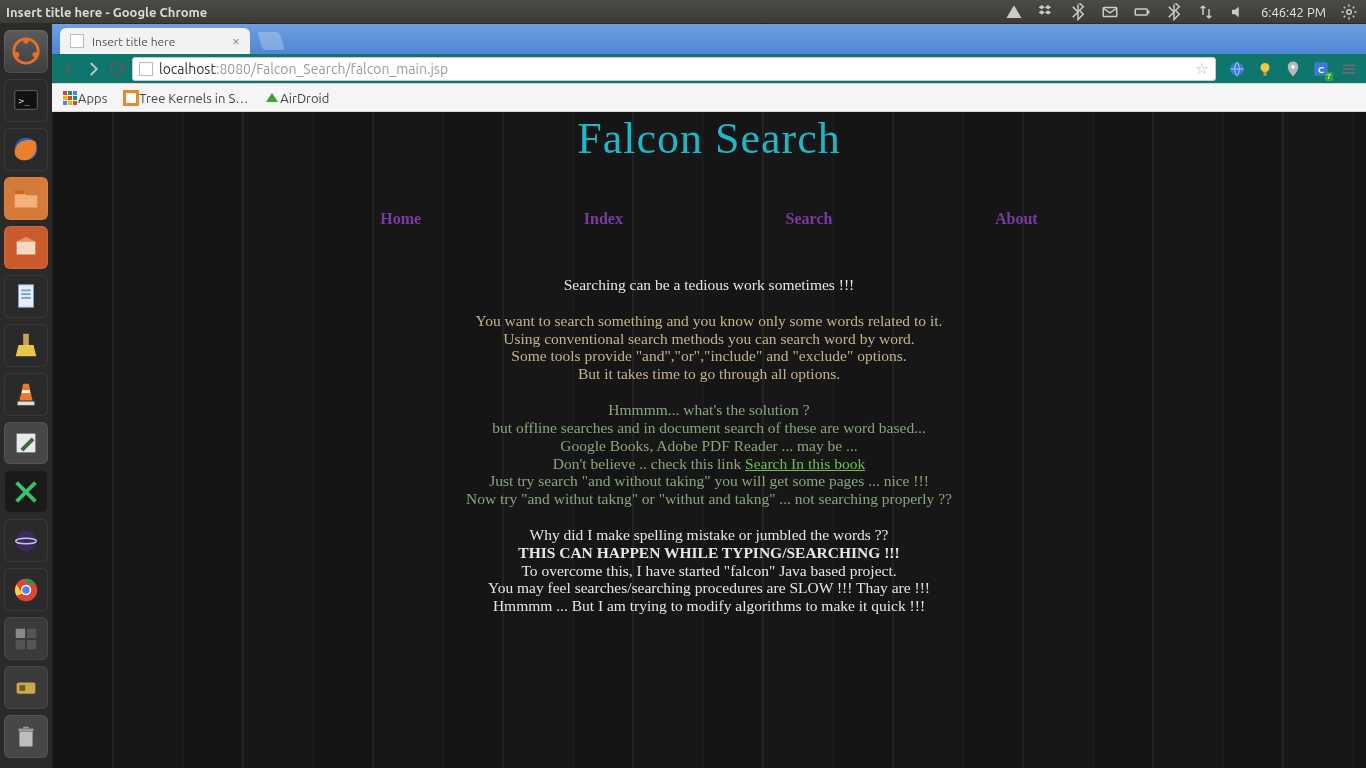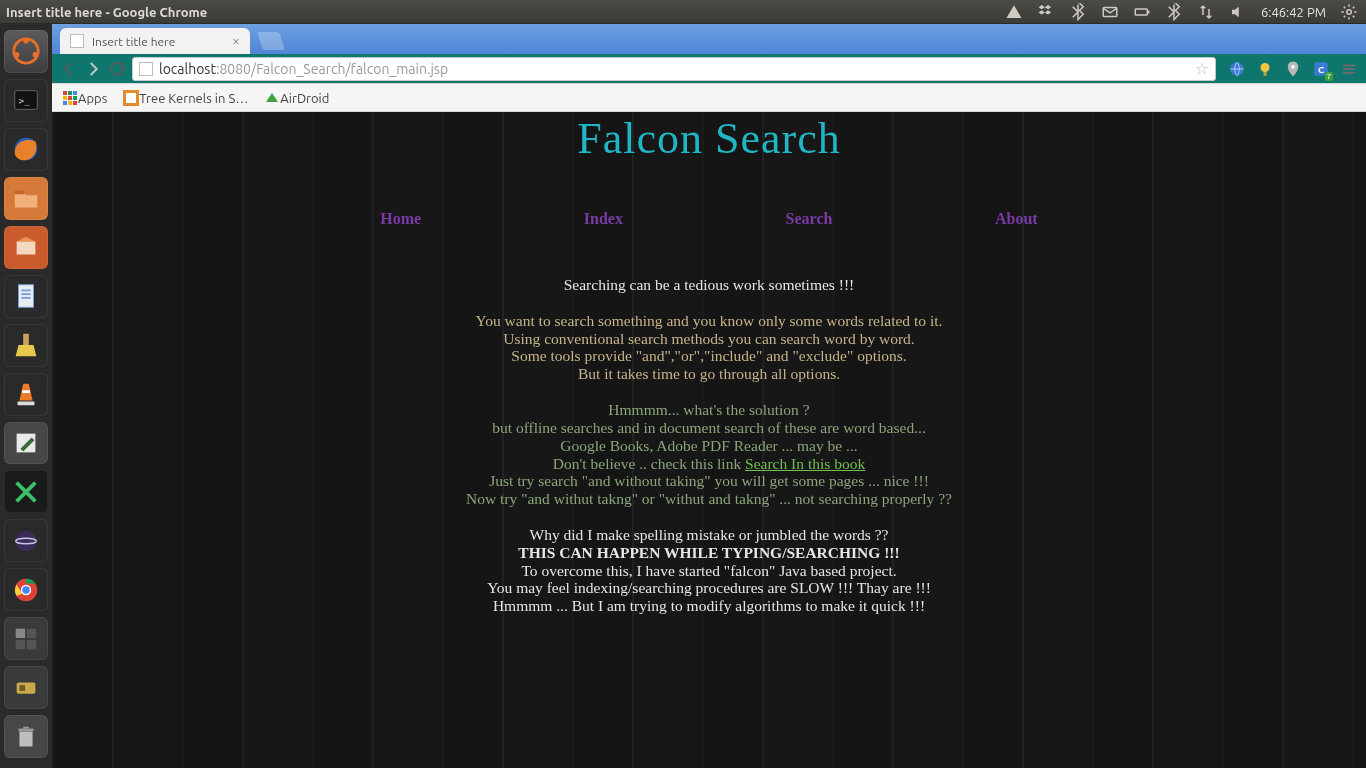--- a/index.html
+++ b/index.html
@@ -396,19 +396,19 @@
         <div class="green">Google Books, Adobe PDF Reader ... may be ...</div>
         <div class="green">
           <span>Don't believe .. check this link </span><a class="linkg">Search In this book</a>
         </div>
         <div class="green">Just try search "and without taking" you will get some pages ... nice !!!</div>
         <div class="green">Now try "and withut takng" or "withut and takng" ... not searching properly ??</div>
         <div class="gap"></div>
         <div class="white">Why did I make spelling mistake or jumbled the words ??</div>
         <div class="white"><b>THIS CAN HAPPEN WHILE TYPING/SEARCHING !!!</b></div>
         <div class="white">To overcome this, I have started "falcon" Java based project.</div>
-        <div class="white">You may feel indexing/searching procedures are SLOW !!! Thay are !!!</div>
+        <div class="white">You may feel searches/searching procedures are SLOW !!! Thay are !!!</div>
         <div class="white">Hmmmm ... But I am trying to modify algorithms to make it quick !!!</div>
       </div>
     </div>
   </div>
 
 </div>
 
 </body></html>

